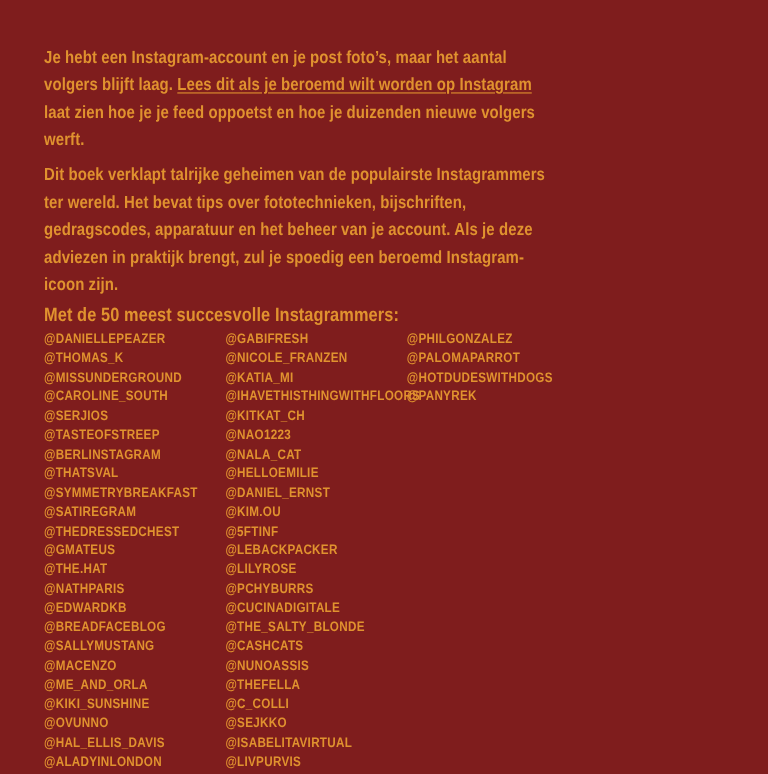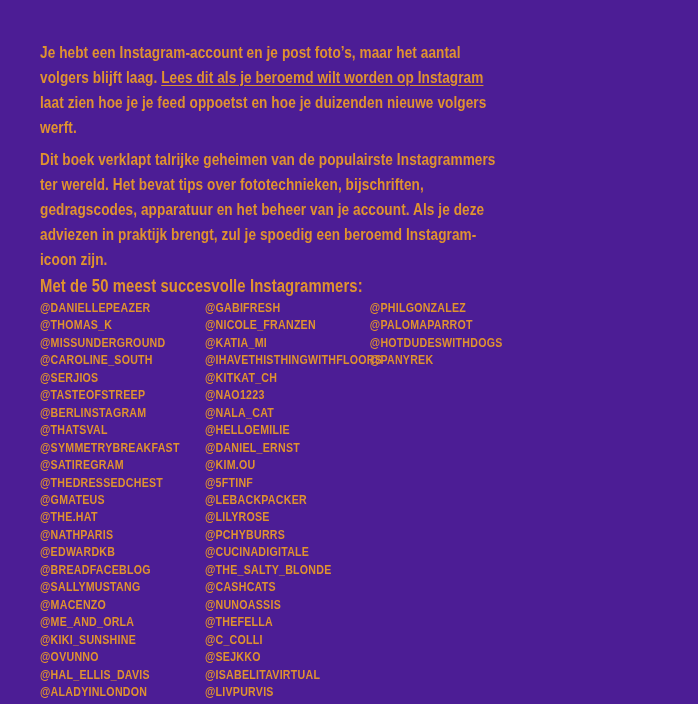--- a/index.html
+++ b/index.html
@@ -5,21 +5,21 @@
   html, body {
     margin: 0;
     padding: 0;
     background: #ffffff;
     font-family: "Liberation Sans", sans-serif;
   }
   .page {
     position: relative;
     width: 698px;
     height: 704px;
-    background: #4c1d95;
+    background: #7f1d1d;
     overflow: hidden;
   }
   .content {
     position: absolute;
     left: 40px;
     top: 40px;
     width: 760px;
     color: #e0922f;
     transform: scaleX(0.85);
     transform-origin: 0 0;

